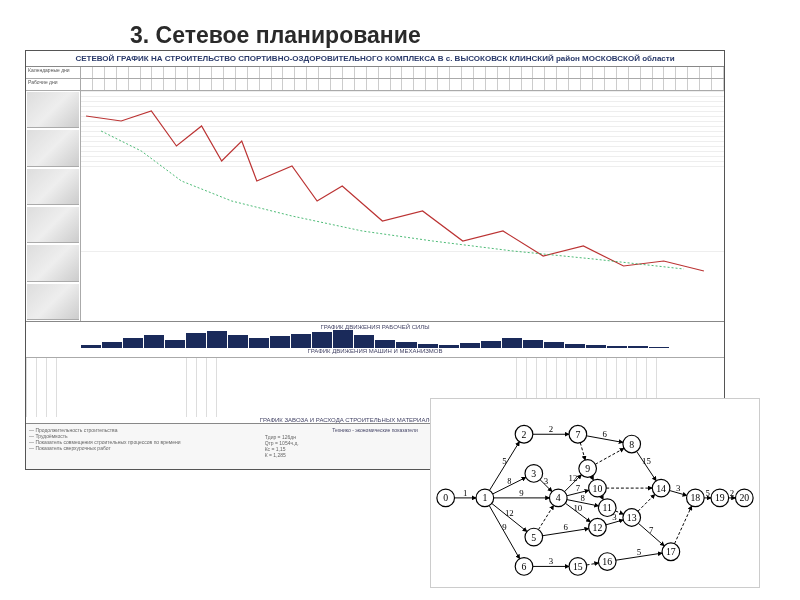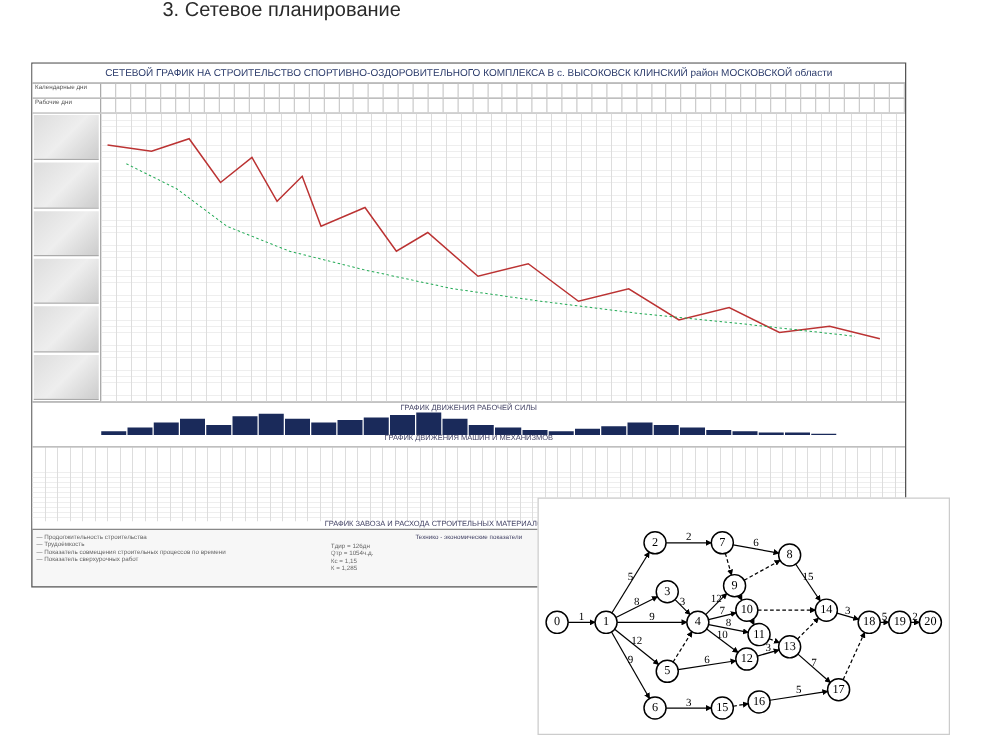--- a/index.html
+++ b/index.html
@@ -6,39 +6,39 @@
   body {
     width: 800px;
     height: 600px;
     background: #fff;
     font-family: Arial, sans-serif;
     position: relative;
     overflow: hidden;
   }
   .heading {
     position: absolute;
-    top: 0;
+    top: 22px;
     left: 130px;
-    font-size: 16px;
-    font-weight: normal;
+    font-size: 23px;
+    font-weight: bold;
     color: #2a2a2a;
   }
   .chart-container {
     position: absolute;
     top: 50px;
     left: 25px;
     width: 700px;
     height: 420px;
     border: 1px solid #555;
     background: #f7f7f7;
   }
   .chart-title {
     text-align: center;
     font-size: 8px;
-    font-weight: normal;
+    font-weight: bold;
     padding: 3px;
     color: #2a3a6a;
     border-bottom: 1px solid #888;
     background: #fff;
   }
   .chart-header-rows {
     background: #fff;
   }
   .chart-header-row {
     display: flex;

